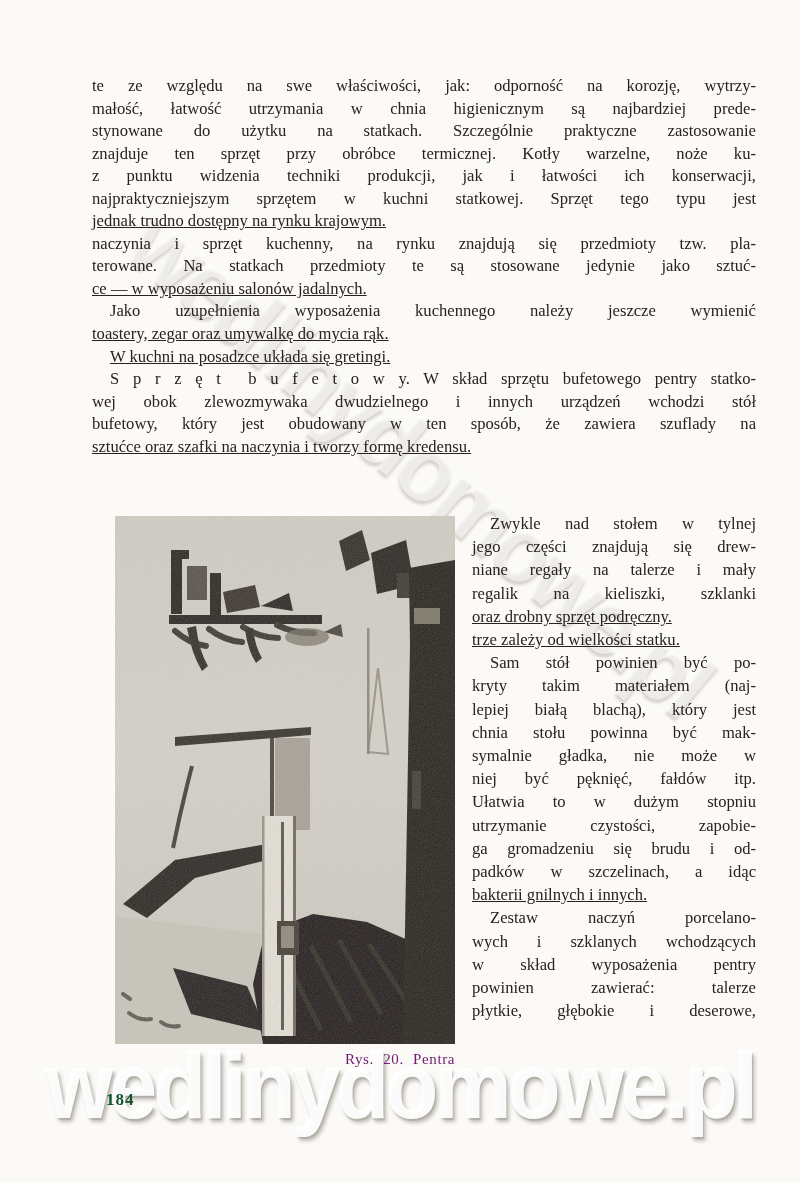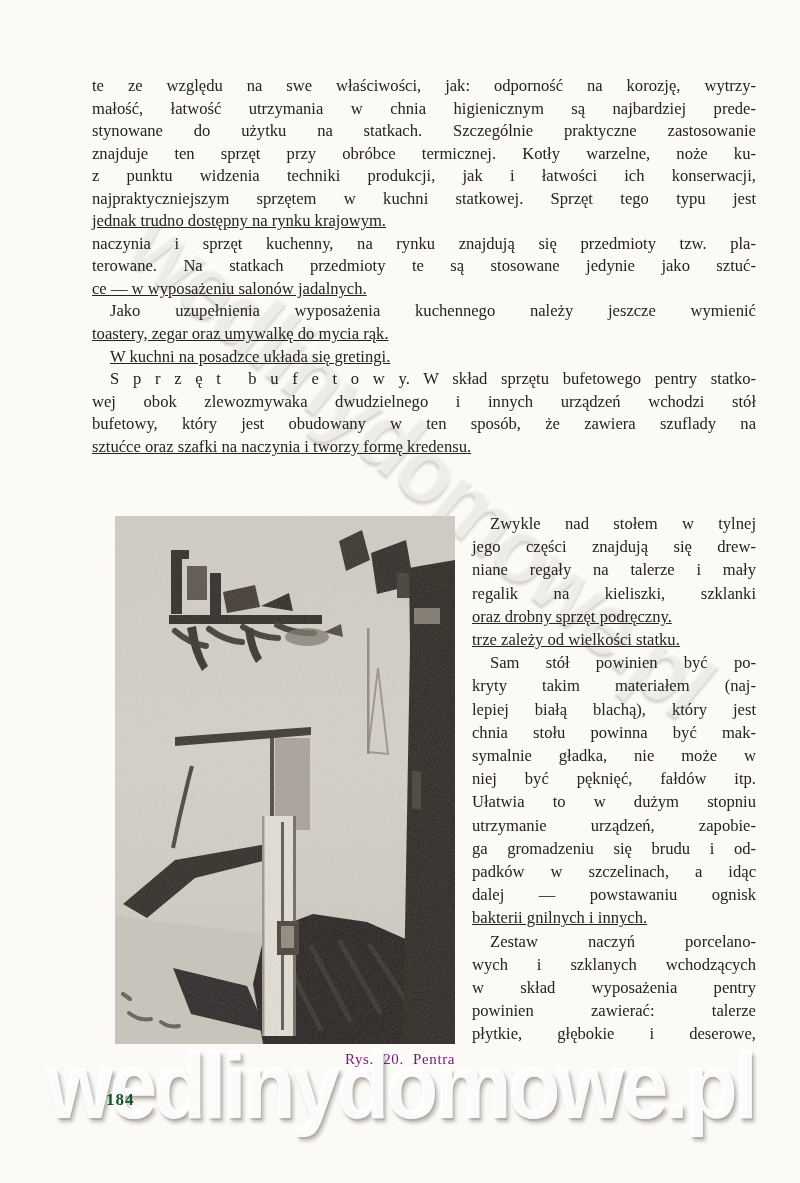--- a/index.html
+++ b/index.html
@@ -93,24 +93,23 @@
       <div class="line">regalik na kieliszki, szklanki</div>
       <div class="line end">oraz drobny sprzęt podręczny.</div>
       <div class="line end">trze zależy od wielkości statku.</div>
       <div class="line ind">Sam stół powinien być po-</div>
       <div class="line">kryty takim materiałem (naj-</div>
       <div class="line">lepiej białą blachą), który jest</div>
       <div class="line">chnia stołu powinna być mak-</div>
       <div class="line">symalnie gładka, nie może w</div>
       <div class="line">niej być pęknięć, fałdów itp.</div>
       <div class="line">Ułatwia to w dużym stopniu</div>
-      <div class="line">utrzymanie urządzeń, zapobie-</div>
+      <div class="line">utrzymanie czystości, zapobie-</div>
       <div class="line">ga gromadzeniu się brudu i od-</div>
       <div class="line">padków w szczelinach, a idąc</div>
-      <div class="line">dalej — powstawaniu ognisk</div>
       <div class="line end">bakterii gnilnych i innych.</div>
       <div class="line ind">Zestaw naczyń porcelano-</div>
       <div class="line">wych i szklanych wchodzących</div>
       <div class="line">w skład wyposażenia pentry</div>
       <div class="line">powinien zawierać: talerze</div>
       <div class="line">płytkie, głębokie i deserowe,</div>
     </div>
 
   <div class="figure">
     <svg viewBox="0 0 340 528" width="340" height="528" xmlns="http://www.w3.org/2000/svg" role="img">

